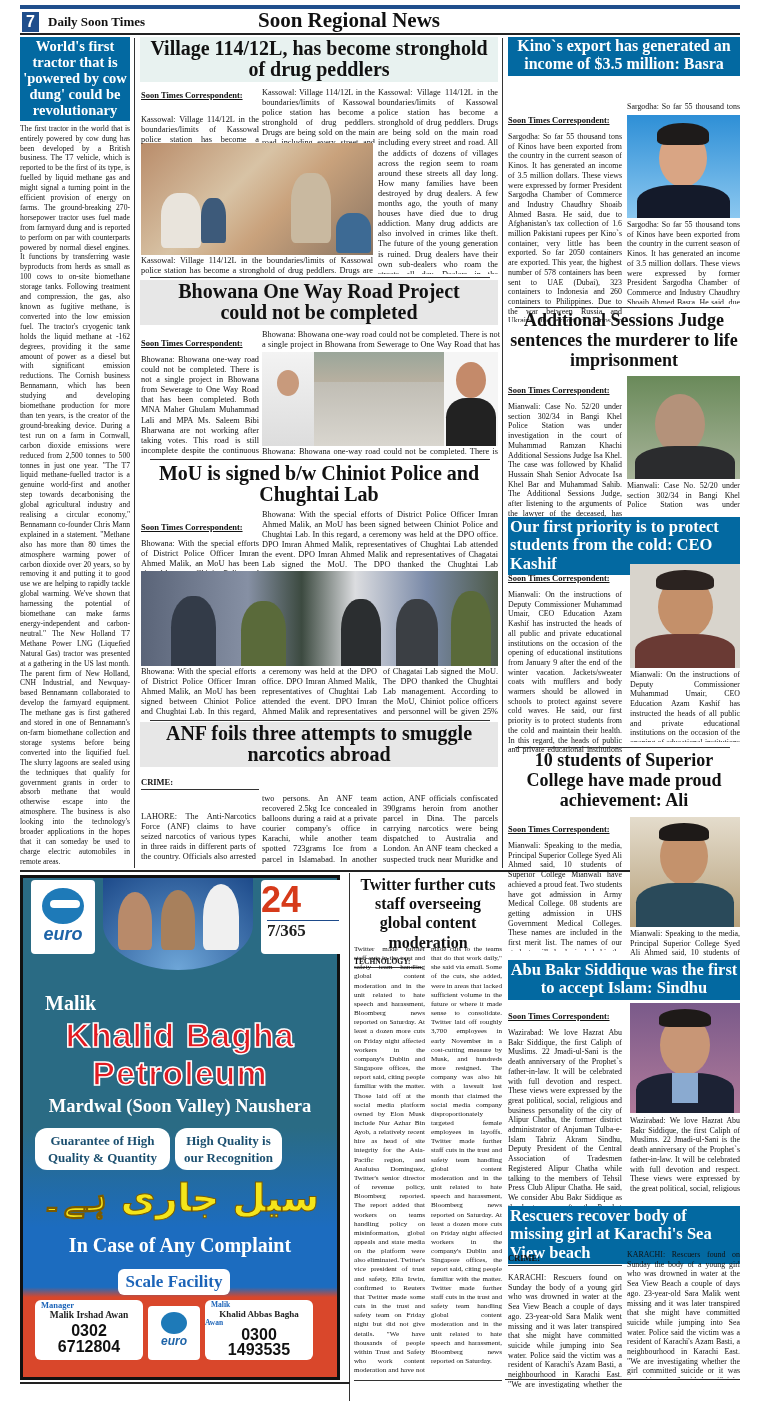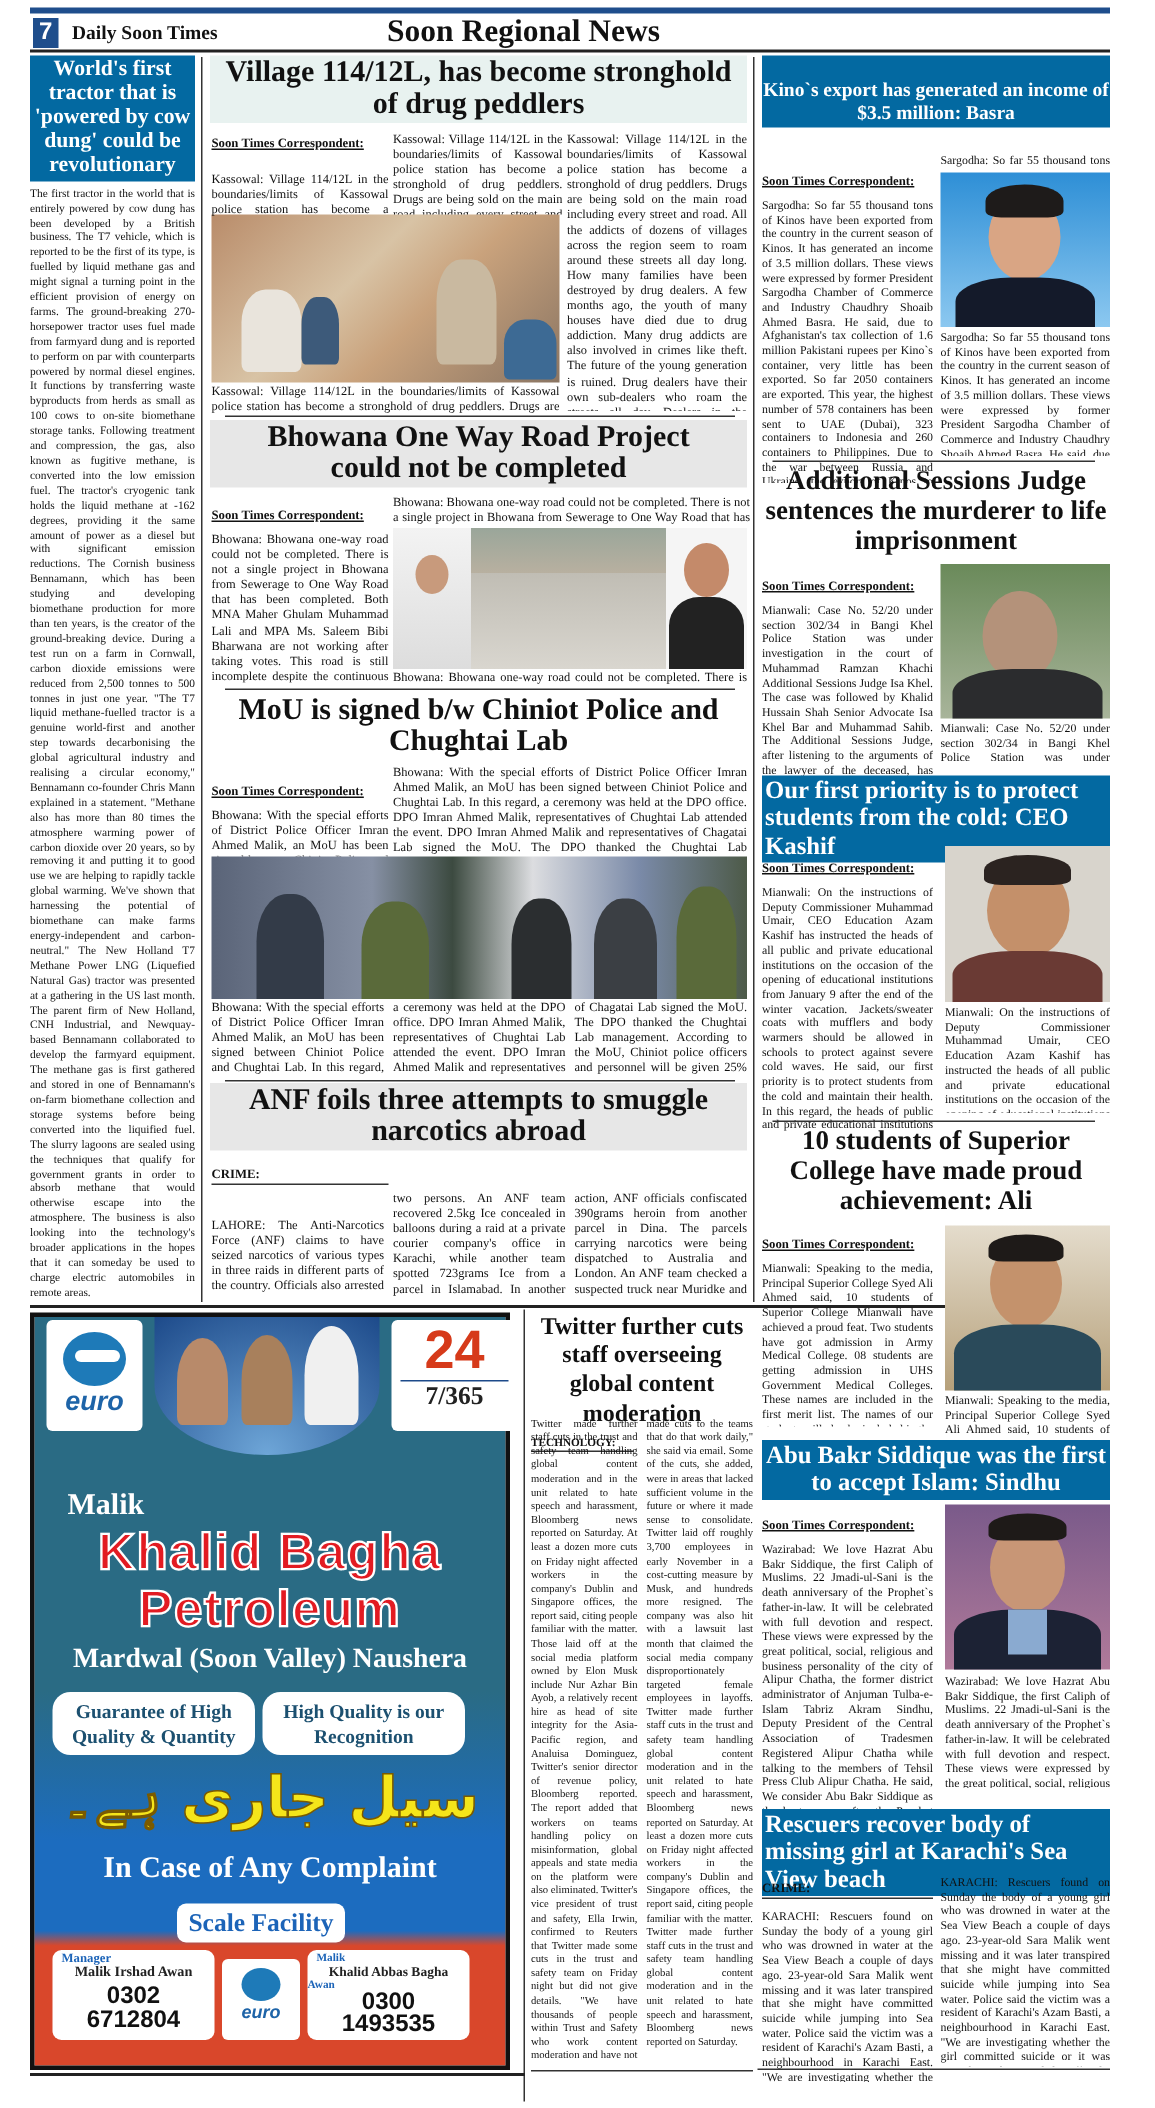--- a/index.html
+++ b/index.html
@@ -111,21 +111,21 @@
 </div>
 <div class="abs" style="left:141px;top:775px;width:118px">
   <div class="byline" style="text-decoration:none;border-bottom:1px solid #333;padding-bottom:2px">CRIME:</div>
 </div>
 <div class="abs txt" style="left:141px;top:794px;width:357px;height:76px;overflow:hidden">
   <div style="column-count:3;column-gap:6px;height:76px"><div style="height:18px"></div><span>LAHORE: The Anti-Narcotics Force (ANF) claims to have seized narcotics of various types in three raids in different parts of the country. Officials also arrested two persons. An ANF team recovered 2.5kg Ice concealed in balloons during a raid at a private courier company's office in Karachi, while another team spotted 723grams Ice from a parcel in Islamabad. In another action, ANF officials confiscated 390grams heroin from another parcel in Dina. The parcels carrying narcotics were being dispatched to Australia and London. An ANF team checked a suspected truck near Muridke and recovered 56kg hash and 26kg opium. The Anti-Narcotics Force (ANF) claims to have seized narcotics of various types in three raids in different parts of the country. In another action, ANF officials confiscated 390grams heroin from another parcel in Dina.</span></div>
 </div>
 <div class="hr" style="left:20px;top:870px;width:720px;height:2px;background:#222"></div>
 
 <div class="abs" style="left:508px;top:37px;width:232px">
-  <div class="hl hl-dark" style="font-size:13px;padding:16px 0 3px;line-height:1.12">Kino`s export has generated an income of $3.5 million: Basra</div>
+  <div class="hl hl-dark" style="font-size:16px;padding:0 0 3px;line-height:1.12">Kino`s export has generated an income of $3.5 million: Basra</div>
 </div>
 <div class="abs" style="left:508px;top:113px;width:114px">
   <div class="byline">Soon Times Correspondent:</div>
   <div class="txt" style="font-size:7.9px;line-height:9.7px;height:190px;overflow:hidden">Sargodha: So far 55 thousand tons of Kinos have been exported from the country in the current season of Kinos. It has generated an income of 3.5 million dollars. These views were expressed by former President Sargodha Chamber of Commerce and Industry Chaudhry Shoaib Ahmed Basra. He said, due to Afghanistan's tax collection of 1.6 million Pakistani rupees per Kino`s container, very little has been exported. So far 2050 containers are exported. This year, the highest number of 578 containers has been sent to UAE (Dubai), 323 containers to Indonesia and 260 containers to Philippines. Due to the war between Russia and Ukraine, the export of Kinos to Russia has decreased significantly. While last year most of the Kinos were sent to Russia and its states. So far, only 150 containers have been sent to Russia.</div>
 </div>
 <div class="abs txt" style="left:627px;top:102px;width:113px;height:11px;overflow:hidden;font-size:7.9px"><span>Sargodha: So far 55 thousand tons of Kinos have been exported from the country in the current season of Kinos. It has generated an income of 3.5 million dollars. These views were expressed by former President Sargodha Chamber of Commerce and Industry Chaudhry Shoaib Ahmed Basra. He said, due to Afghanistan's tax collection of 1.6 million Pakistani rupees per Kino`s container, very little has been exported. So far 2050 containers are exported. This year, the highest number of 578 containers has been sent to UAE (Dubai), 323 containers to Indonesia and 260 containers to Philippines. Due to the war between Russia and Ukraine, the export of Kinos to Russia has decreased significantly. While last year most of the Kinos were sent to Russia and its states. So far, only 150 containers have been sent to Russia.</span></div>
 <div class="photo" style="left:627px;top:115px;width:113px;height:103px;background:linear-gradient(#2e8fd6,#8cc8f0)">
   <div style="position:absolute;left:32px;top:14px;width:48px;height:58px;border-radius:50%;background:#d9a584"></div>
   <div style="position:absolute;left:30px;top:8px;width:52px;height:22px;border-radius:50% 50% 20% 20%;background:#1e1b1a"></div>
   <div style="position:absolute;left:10px;top:70px;width:93px;height:40px;border-radius:40% 40% 0 0;background:#141a2a"></div>
@@ -212,30 +212,30 @@
     <div style="margin:8px auto 0;width:42px;height:36px;border-radius:50%;background:#1e7ab8;position:relative">
         <div style="position:absolute;left:8px;top:12px;width:30px;height:8px;background:#fff;border-radius:4px"></div>
       </div>
     <div style="font:italic bold 18px 'Liberation Sans',sans-serif;color:#1e64a8">euro</div>
   </div>
   <div style="position:absolute;left:80px;top:0;width:150px;height:92px;background:radial-gradient(circle at 50% 100%,#6ea6d8,#1d4a8a);border-radius:0 0 50% 50%">
     <div style="position:absolute;left:15px;top:14px;width:34px;height:58px;background:#b88a6a;border-radius:50% 50% 10% 10%"></div>
     <div style="position:absolute;left:58px;top:12px;width:34px;height:60px;background:#a8805c;border-radius:50% 50% 10% 10%"></div>
     <div style="position:absolute;left:100px;top:6px;width:36px;height:66px;background:#f0f0f0;border-radius:50% 50% 10% 10%"></div>
   </div>
-  <div style="position:absolute;left:238px;top:2px;width:84px;height:74px;background:#fff;border-radius:4px;text-align:center">
+  <div style="position:absolute;left:238px;top:2px;width:84px;height:74px;background:#fff;border-radius:4px;">
     <div style="font:bold 36px 'Liberation Sans',sans-serif;color:#d63a1a;line-height:40px">24</div>
     <div style="border-top:1px solid #1d4a8a;margin:0 6px;font:bold 17px 'Liberation Serif',serif;color:#222">7/365</div>
   </div>
   <div class="adtxt" style="top:114px;text-align:left;padding-left:22px;font-size:20px">Malik</div>
   <div class="adtxt red" style="top:138px;font-size:34px;line-height:38px">Khalid Bagha</div>
   <div class="adtxt red" style="top:176px;font-size:34px;line-height:38px">Petroleum</div>
   <div class="adtxt" style="top:218px;font-size:18.5px">Mardwal (Soon Valley) Naushera</div>
   <div class="pill" style="left:12px;top:250px;width:135px;height:42px">Guarantee of High Quality &amp; Quantity</div>
-  <div class="pill" style="left:152px;top:250px;width:135px;height:42px">High Quality is our Recognition</div>
+  <div class="pill" style="left:152px;top:250px;width:107px;height:42px">High Quality is our Recognition</div>
   <div class="adtxt" style="top:298px;font-size:38px;color:#f5e51a;-webkit-text-stroke:1px #7a5a00;direction:rtl;font-family:'DejaVu Sans',sans-serif">سیل جاری ہے۔</div>
   <div class="adtxt" style="top:356px;font-size:20px">In Case of Any Complaint</div>
   <div style="position:absolute;left:95px;top:391px;width:112px;height:26px;background:#fff;border-radius:6px;text-align:center;font:bold 17px 'Liberation Serif',serif;color:#1c64b8;line-height:26px">Scale Facility</div>
   <div class="card" style="left:12px;top:422px;width:108px;height:60px">
     <div style="font:bold 8.5px 'Liberation Serif',serif;color:#1c64b8;text-align:left;padding-left:6px">Manager</div>
     <div style="font:bold 9.5px 'Liberation Serif',serif;color:#222">Malik Irshad Awan</div>
     <div style="font:bold 16px 'Liberation Sans',sans-serif;line-height:16px;margin-top:3px">0302</div>
     <div style="font:bold 16px 'Liberation Sans',sans-serif;line-height:16px">6712804</div>
   </div>
   <div class="card" style="left:125px;top:428px;width:52px;height:54px;border-radius:4px">

